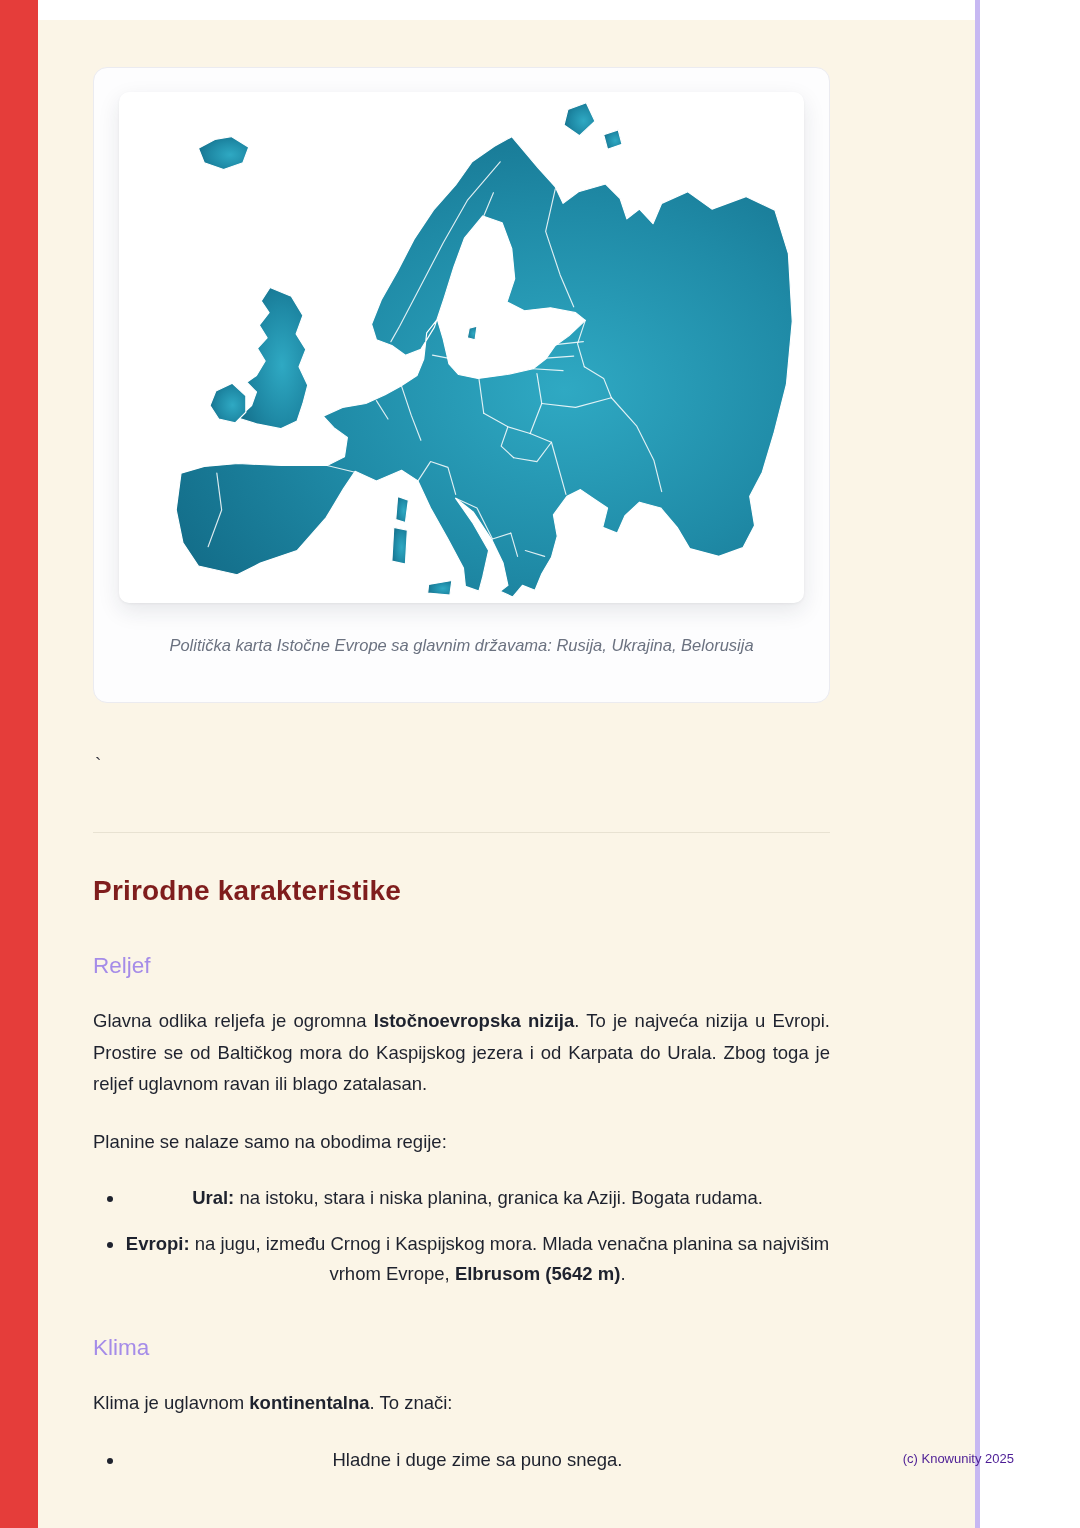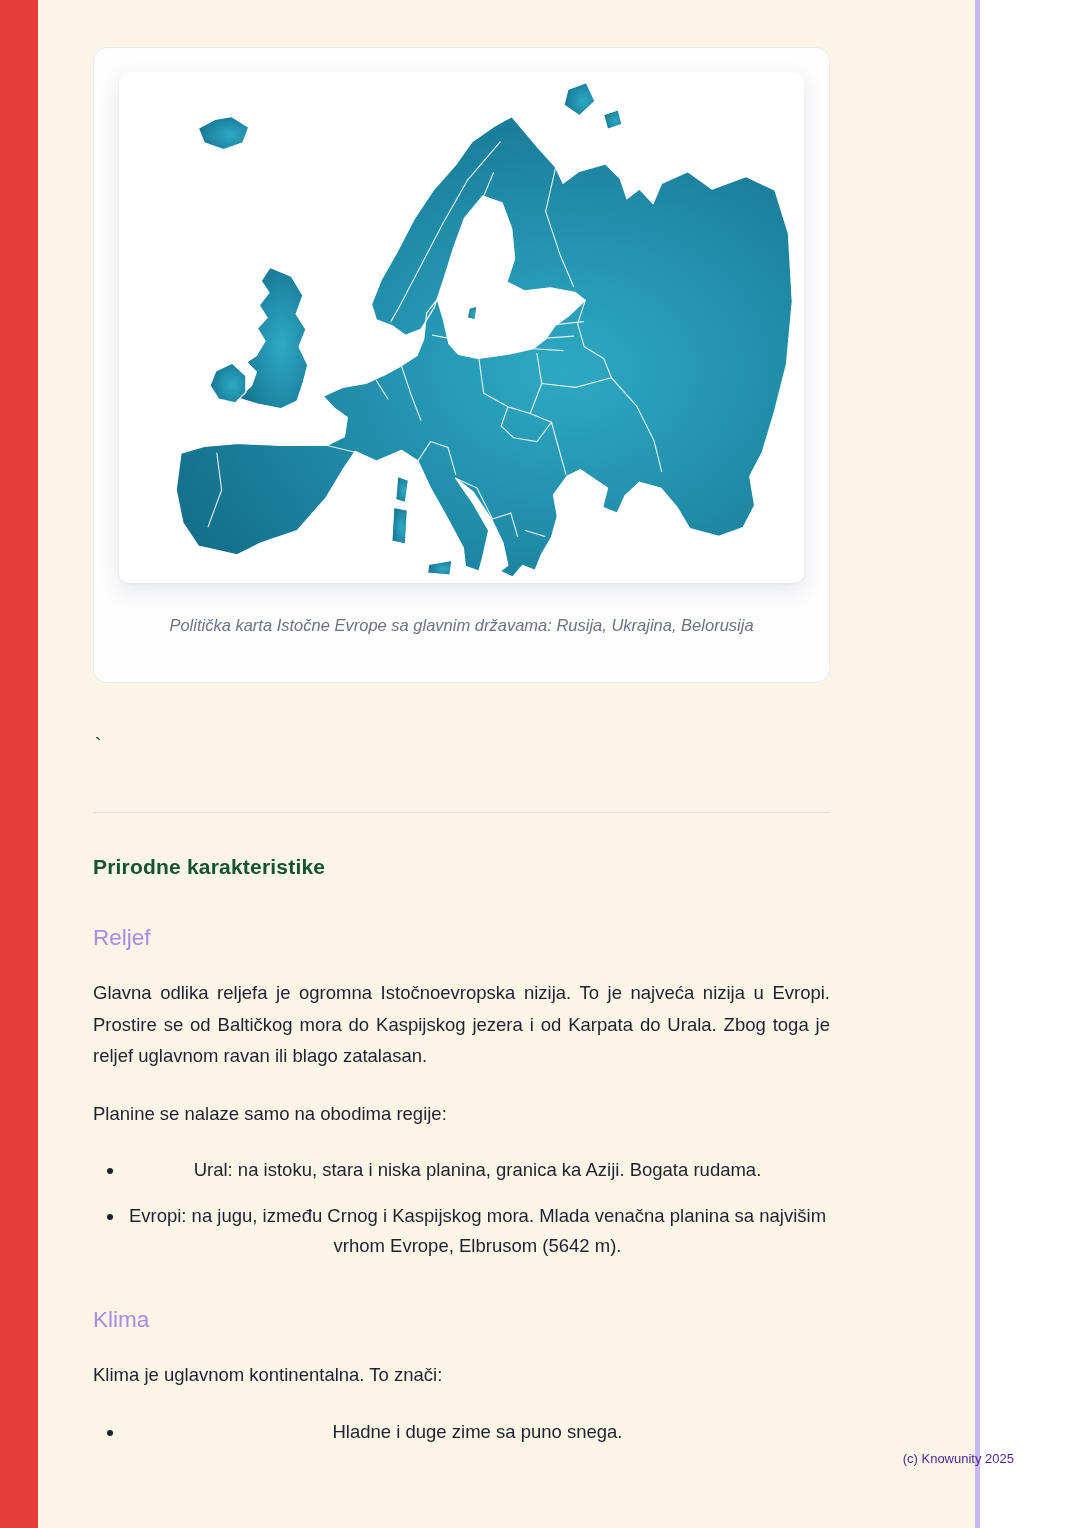--- a/index.html
+++ b/index.html
@@ -13,20 +13,21 @@
     font-family: "Liberation Sans", sans-serif;
     background: #ffffff;
   }
   .left-stripe { width: 38px; flex: none; background: #e53d3a; }
   .right-stripe { width: 5px; flex: none; background: #c7b8f2; }
   .right-gutter { width: 100px; flex: none; background: #ffffff; }
   .main {
     flex: 1;
     background: #fbf5e7;
     padding: 47px 145px 40px 55px;
+    margin-top: 20px;
   }
   
   .card {
     background: #fdfdfe;
     border: 1px solid #ebebf0;
     border-radius: 14px;
     padding: 24px 25px 44px 25px;
   }
   .map-panel {
     background: #ffffff;
@@ -52,23 +53,23 @@
     color: #3a3a44;
     line-height: 1;
   }
   .divider {
     border: none;
     border-top: 1px solid #e8e2d2;
     margin: 58px 0 0 0;
   }
   h1.section-title {
     margin: 42px 0 0 0;
-    font-size: 21px;
+    font-size: 28px;
     font-weight: 700;
-    color: #14532d;
+    color: #7f1d1d;
     letter-spacing: 0.2px;
   }
   h2.sub-title {
     margin: 46px 0 0 0;
     font-size: 22.5px;
     font-weight: 400;
     color: #a58ce8;
   }
   p.body {
     margin: 26px 0 0 0;
@@ -81,21 +82,21 @@
     margin: 26px 0 0 0;
     padding: 0 0 0 32px;
   }
   ul.bullets li {
     margin: 0 0 16px 0;
     font-size: 18.5px;
     line-height: 1.62;
     color: #1e222e;
     text-align: center;
   }
-  strong { font-weight: 400; }
+  strong { font-weight: 700; }
   .footer {
     position: absolute;
     right: 66px;
     bottom: 62px;
     font-size: 13px;
     color: #4c1d95;
     z-index: 5;
   }
 </style>
 </head>

